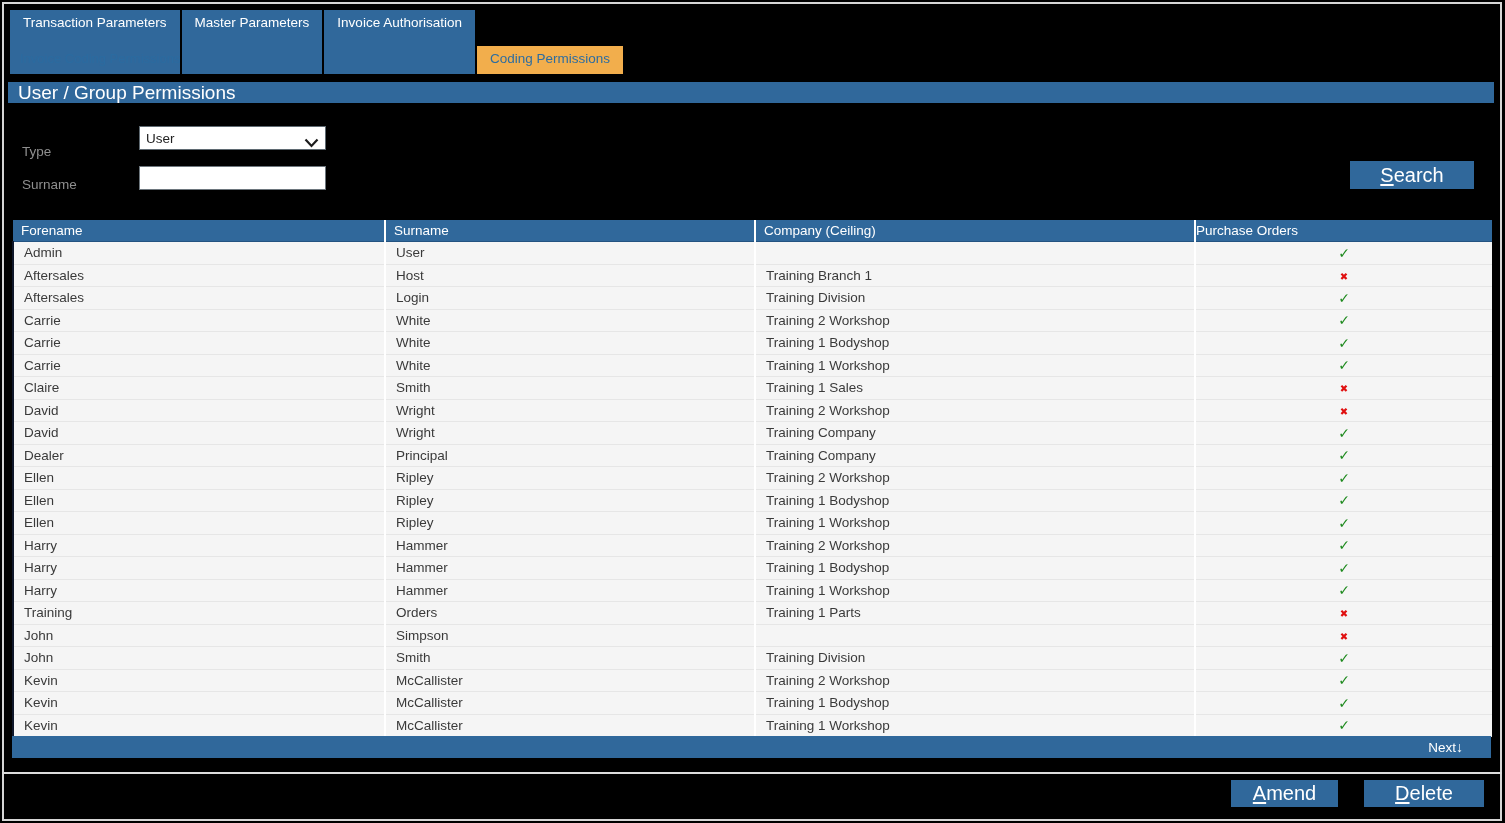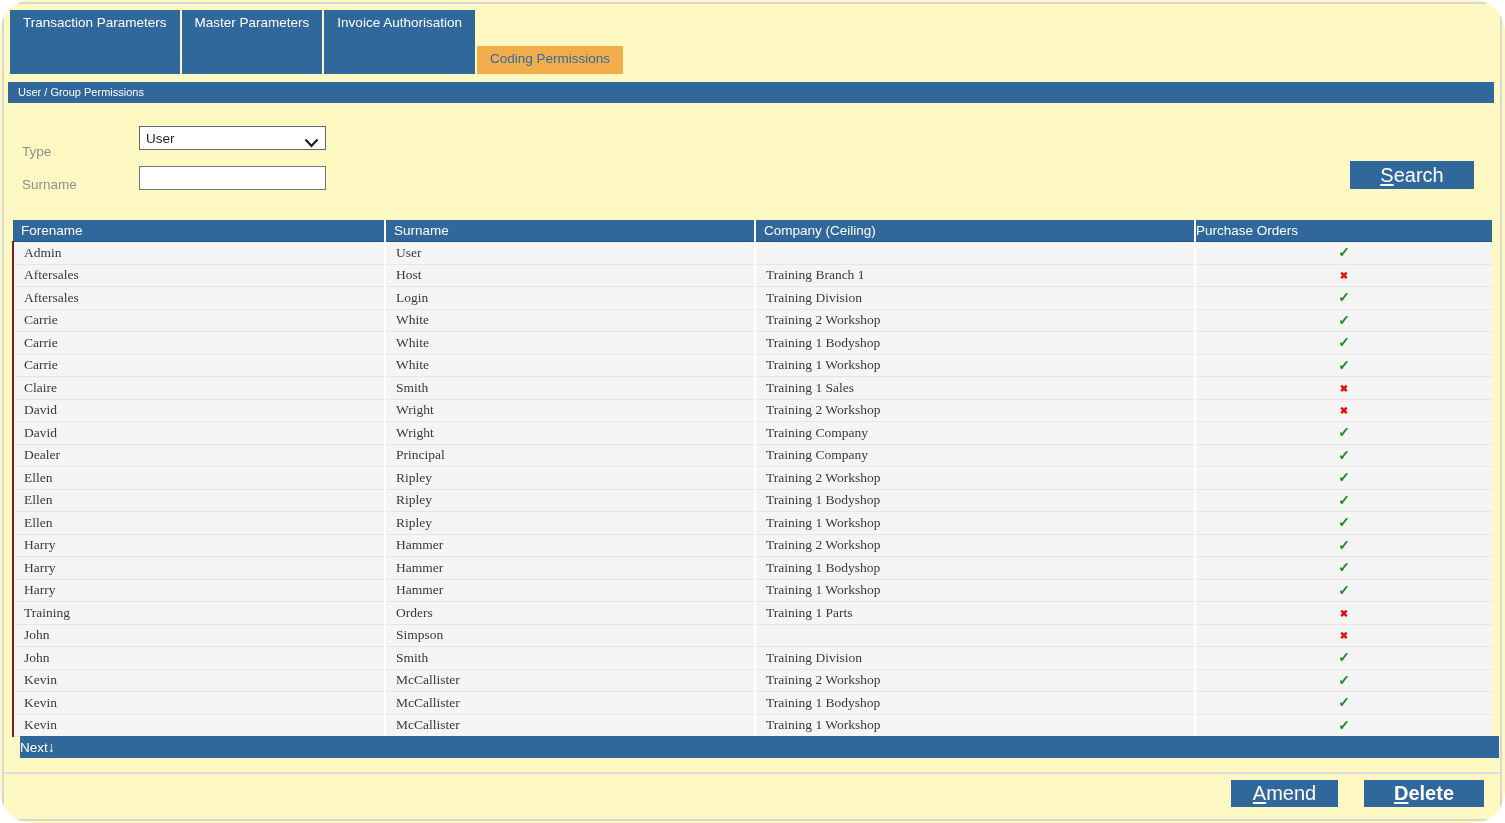--- a/index.html
+++ b/index.html
@@ -1,28 +1,28 @@
 <!DOCTYPE html>
 <html><head>
 <meta charset="utf-8">
 <style>
   html,body{margin:0;padding:0;background:#fff;}
   body{font-family:"Liberation Sans","DejaVu Sans",sans-serif;}
-  .page{position:relative;width:1505px;height:823px;background:#fef9c3;overflow:hidden;border-radius:32px;}
+  .page{position:relative;width:1505px;height:823px;background:#000000;overflow:hidden;}
   .frame{position:absolute;left:2px;top:2px;right:3px;bottom:2px;border:2px solid #d6d6d6;pointer-events:none;}
 
   
   .tabs{position:absolute;left:10px;top:10px;display:flex;gap:2px;}
   .tab{background:#30689B;color:#fff;font-size:13.5px;padding:5px 13px 6px 13px;cursor:pointer;white-space:nowrap;}
   .tab.active{background:#F2AE4C;color:#2D6DA0;padding-bottom:8px;margin-top:36px;}
 
   
   .page-title{position:absolute;left:20px;top:51px;font-size:13px;color:#2B6BA0;}
   .section-banner{position:absolute;left:8px;top:82px;width:1486px;height:21px;background:#30689B;color:#fff;
-    font-size:11px;line-height:21px;padding-left:10px;box-sizing:border-box;}
+    font-size:19px;line-height:21px;padding-left:10px;box-sizing:border-box;}
 
   
   .form-label{position:absolute;font-size:13.5px;color:#8f8f8f;}
   .lbl-type{left:22px;top:144px;}
   .lbl-surname{left:22px;top:177px;}
   .select-wrap{position:absolute;left:139px;top:126px;width:187px;height:24px;}
   .select-wrap select{width:100%;height:100%;border:1px solid #5f6a72;background:#fff;font-size:13.5px;
     font-family:"Liberation Sans",sans-serif;padding:0 24px 0 6px;appearance:none;-webkit-appearance:none;border-radius:0;color:#222;}
   .select-wrap .chev{position:absolute;right:7px;top:8px;pointer-events:none;}
   .text-input{position:absolute;left:139px;top:166px;width:187px;height:24px;border:1px solid #6d767d;
@@ -35,31 +35,31 @@
   .grid{position:absolute;left:12px;top:220px;width:1479px;}
   table{border-collapse:collapse;table-layout:fixed;width:1479px;font-size:13.5px;}
   col.c1{width:372px;} col.c2{width:370px;} col.c3{width:440px;} col.c4{width:297px;}
   thead td{background:#30689B;color:#fff;height:21px;padding:0 0 0 8px;border-right:2px solid #fff;
     border-bottom:1px solid #235381;white-space:nowrap;}
   thead td:last-child{border-right:none;text-align:left;padding-left:0;}
   tbody td{background:#f5f5f5;color:#3a3a3a;height:21.5px;padding:0 0 0 10px;border-right:2px solid #fff;
     border-bottom:1px solid #e6e6e6;white-space:nowrap;overflow:hidden;}
   tbody td:last-child{border-right:none;text-align:center;padding-left:0;}
   tbody tr{cursor:pointer;}
-  .grid-body{border-left:2px solid #7f1d1d;font-family:Liberation Serif, serif;}
+  .grid-body{border-left:2px solid #0f172a;}
   .po-ok{color:#1E8A1E;font-weight:bold;font-size:14px;}
   .po-no{color:#E01010;font-weight:bold;font-size:10px;}
 
-  .next-bar{position:absolute;left:20px;top:736px;width:1479px;height:22px;background:#30689B;color:#fff;
-    font-size:13.5px;line-height:22px;padding-right:0;box-sizing:border-box;cursor:pointer;}
+  .next-bar{position:absolute;left:12px;top:736px;width:1479px;height:22px;background:#30689B;color:#fff;
+    font-size:13.5px;line-height:22px;text-align:right;padding-right:28px;box-sizing:border-box;cursor:pointer;}
   .next-bar .arrow{font-weight:bold;font-size:14px;}
 
   .divider{position:absolute;left:2px;top:772px;width:1500px;height:0;border-top:2px solid #dcdcdc;}
   .btn-amend{position:absolute;left:1231px;top:780px;width:107px;height:27px;}
-  .btn-delete{position:absolute;left:1364px;top:780px;width:120px;height:27px;font-weight:bold;}
+  .btn-delete{position:absolute;left:1364px;top:780px;width:120px;height:27px;}
 </style>
 </head>
 <body>
 
 <div class="page">
   <div class="frame"></div>
 
   <div class="tabs" id="tabbar">
       <div class="tab">Transaction Parameters</div>
       <div class="tab">Master Parameters</div>

